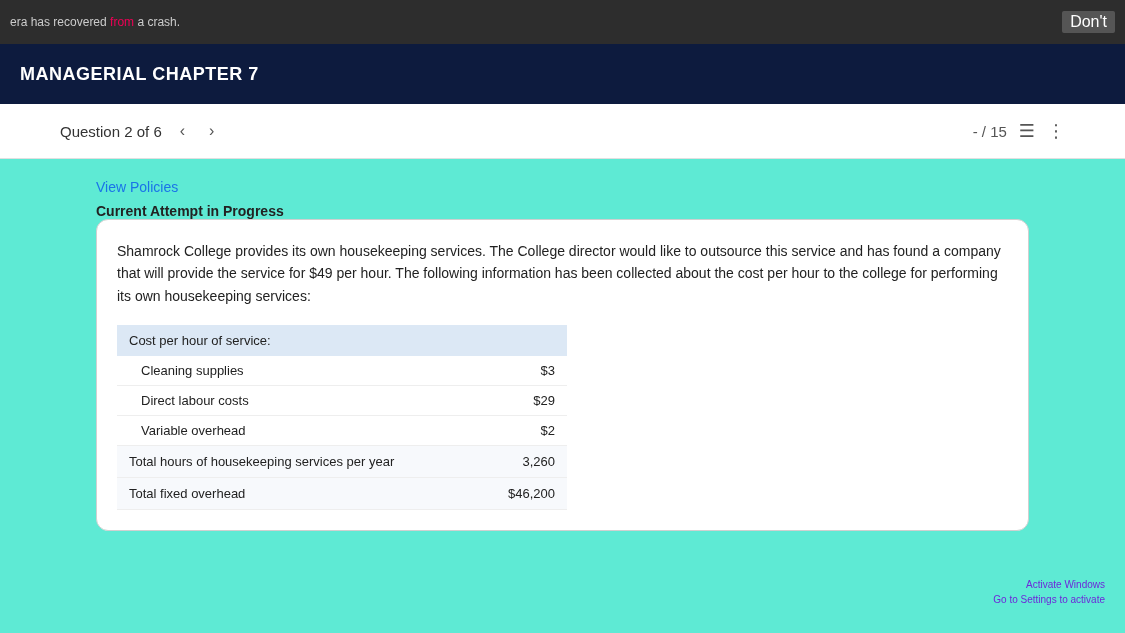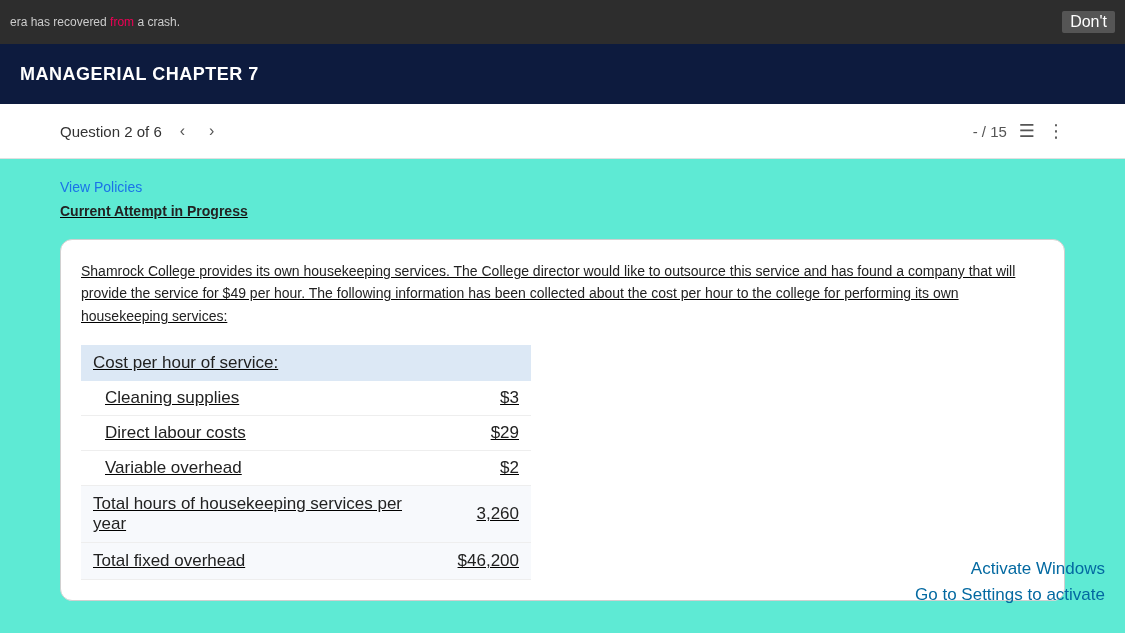--- a/index.html
+++ b/index.html
@@ -88,57 +88,56 @@
     .icon-btn {
       cursor: pointer;
       font-size: 18px;
       color: #555;
       background: none;
       border: none;
     }
 
     
     .question-body {
-      padding: 20px 60px;
-      text-decoration: underline;
+      padding: 20px 96px;
     }
     .view-policies {
       color: #1a73e8;
       font-size: 14px;
       cursor: pointer;
       text-decoration: none;
       display: inline-block;
       margin-bottom: 8px;
     }
     .attempt-status {
       font-size: 14px;
       font-weight: bold;
       color: #222;
-      margin-bottom: 20px;
+      margin-bottom: 0;
     }
 
     
     .question-box {
       border: 1px solid #d0d0d0;
       border-radius: 12px;
       padding: 20px;
       background: #fff;
     }
     .question-text {
       font-size: 14px;
       color: #222;
       line-height: 1.6;
       margin-bottom: 18px;
     }
 
     
     .data-table {
       width: 450px;
       border-collapse: collapse;
-      font-size: 17px;
+      font-size: 13px;
     }
     .data-table thead tr th {
       background: #dce8f5;
       color: #222;
       padding: 8px 12px;
       text-align: left;
       font-weight: normal;
     }
     .data-table tbody tr.item-row td {
       padding: 7px 12px 7px 24px;
@@ -159,22 +158,22 @@
     .data-table tbody tr.total-row td:last-child {
       text-align: right;
     }
 
     
     .activate-windows {
       position: absolute;
       bottom: 26px;
       right: 20px;
       text-align: right;
-      color: #0369a1;
-      font-size: 17px;
+      color: #6d28d9;
+      font-size: 10px;
       line-height: 1.5;
       pointer-events: none;
     }
   </style>
 </head>
 <body>
 
 <div class="crash-bar">
   <span>
     era has recovered <em>from</em> a crash.

